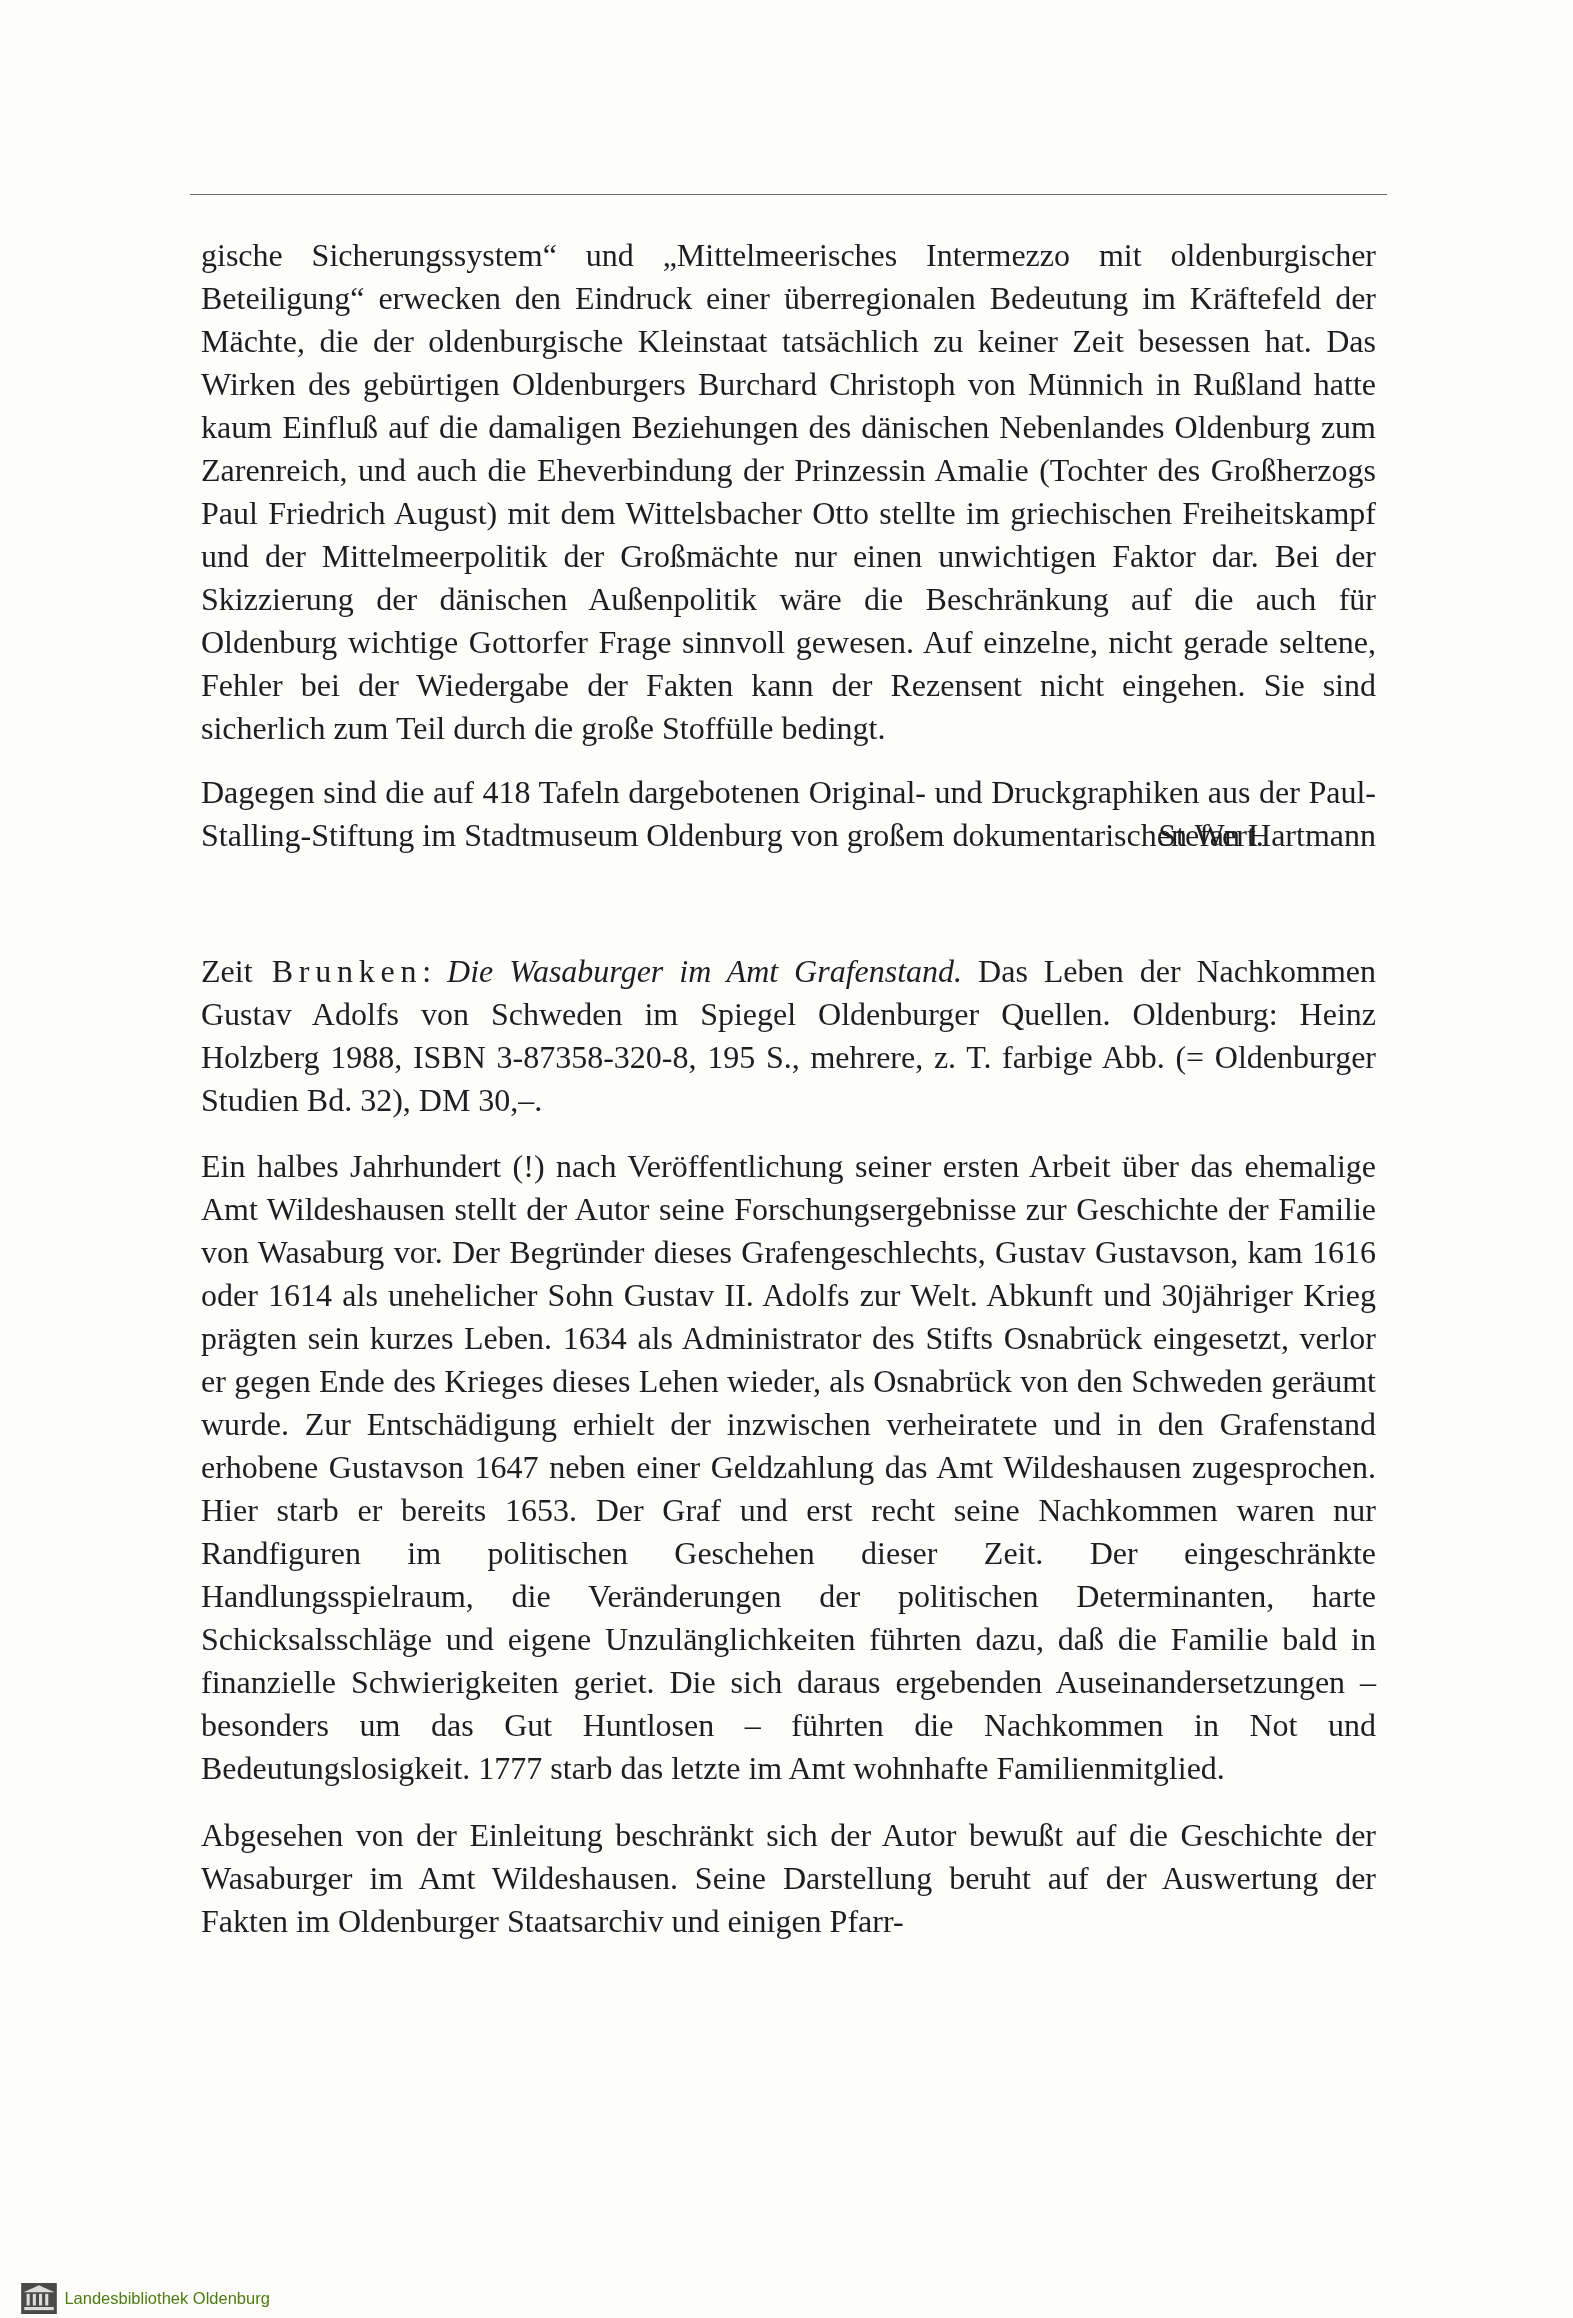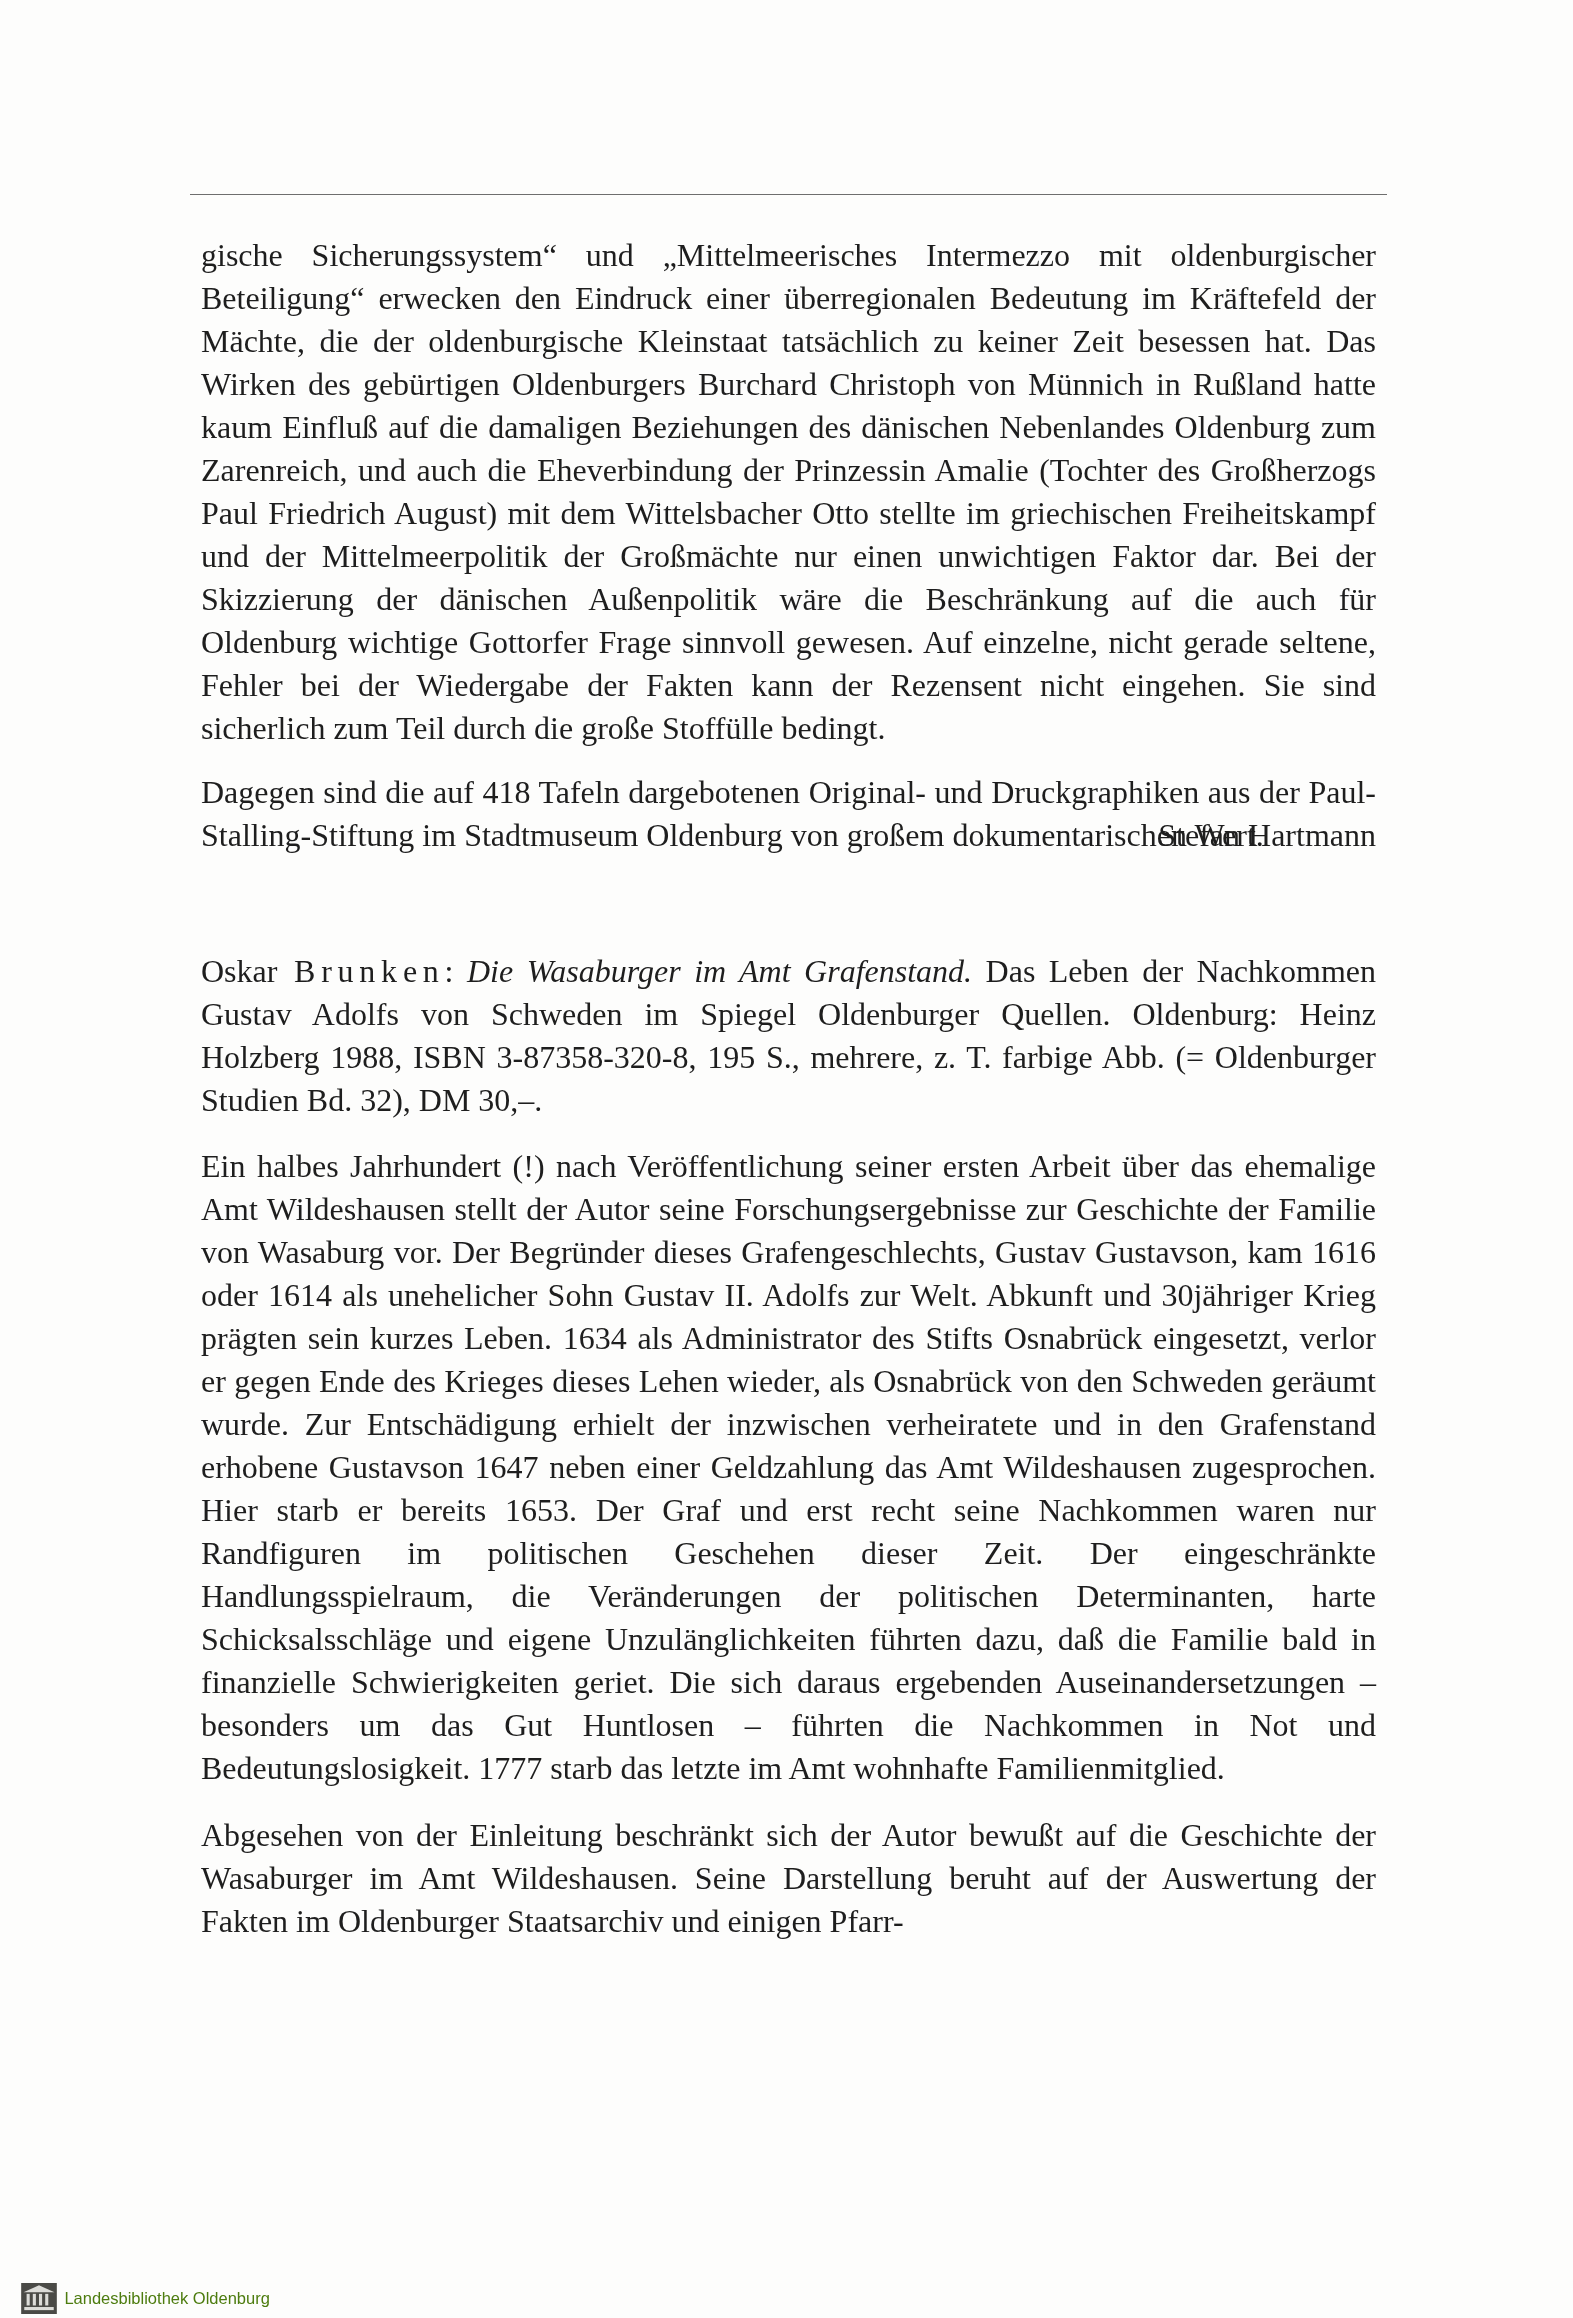--- a/index.html
+++ b/index.html
@@ -64,21 +64,21 @@
   <div class="content">
 
     <div class="rule"></div>
 
     <p class="para-a">gische Sicherungssystem“ und „Mittelmeerisches Intermezzo mit oldenburgischer Beteiligung“ erwecken den Eindruck einer überregionalen Bedeutung im Kräftefeld der Mächte, die der oldenburgische Kleinstaat tatsächlich zu keiner Zeit besessen hat. Das Wirken des gebürtigen Oldenburgers Burchard Christoph von Münnich in Rußland hatte kaum Einfluß auf die damaligen Beziehungen des dänischen Nebenlandes Oldenburg zum Zarenreich, und auch die Eheverbindung der Prinzessin Amalie (Tochter des Großherzogs Paul Friedrich August) mit dem Wittelsbacher Otto stellte im griechischen Freiheitskampf und der Mittelmeerpolitik der Großmächte nur einen unwichtigen Faktor dar. Bei der Skizzierung der dänischen Außenpolitik wäre die Beschränkung auf die auch für Oldenburg wichtige Gottorfer Frage sinnvoll gewesen. Auf einzelne, nicht gerade seltene, Fehler bei der Wiedergabe der Fakten kann der Rezensent nicht eingehen. Sie sind sicherlich zum Teil durch die große Stoffülle bedingt.</p>
 
     <p class="para-b">Dagegen sind die auf 418 Tafeln dargebotenen Original- und Druckgraphiken aus der Paul-Stalling-Stiftung im Stadtmuseum Oldenburg von großem dokumentarischen Wert.</p>
 
     <div class="signature">Stefan Hartmann</div>
 
-    <p class="heading"><span>Oskar</span> <span class="sperr">Brunken</span><span>:</span> <span class="ital">Die Wasaburger im Amt Grafenstand.</span> <span>Das Leben der Nachkommen Gustav Adolfs von Schweden im Spiegel Oldenburger Quellen. Oldenburg: Heinz Holzberg 1988, ISBN 3-87358-320-8, 195 S., mehrere, z. T. farbige Abb. (= Oldenburger Studien Bd. 32), DM 30,–.</span></p>
+    <p class="heading"><span>Zeit</span> <span class="sperr">Brunken</span><span>:</span> <span class="ital">Die Wasaburger im Amt Grafenstand.</span> <span>Das Leben der Nachkommen Gustav Adolfs von Schweden im Spiegel Oldenburger Quellen. Oldenburg: Heinz Holzberg 1988, ISBN 3-87358-320-8, 195 S., mehrere, z. T. farbige Abb. (= Oldenburger Studien Bd. 32), DM 30,–.</span></p>
 
     <p class="para-c">Ein halbes Jahrhundert (!) nach Veröffentlichung seiner ersten Arbeit über das ehemalige Amt Wildeshausen stellt der Autor seine Forschungsergebnisse zur Geschichte der Familie von Wasaburg vor. Der Begründer dieses Grafengeschlechts, Gustav Gustavson, kam 1616 oder 1614 als unehelicher Sohn Gustav II. Adolfs zur Welt. Abkunft und 30jähriger Krieg prägten sein kurzes Leben. 1634 als Administrator des Stifts Osnabrück eingesetzt, verlor er gegen Ende des Krieges dieses Lehen wieder, als Osnabrück von den Schweden geräumt wurde. Zur Entschädigung erhielt der inzwischen verheiratete und in den Grafenstand erhobene Gustavson 1647 neben einer Geldzahlung das Amt Wildeshausen zugesprochen. Hier starb er bereits 1653. Der Graf und erst recht seine Nachkommen waren nur Randfiguren im politischen Geschehen dieser Zeit. Der eingeschränkte Handlungsspielraum, die Veränderungen der politischen Determinanten, harte Schicksalsschläge und eigene Unzulänglichkeiten führten dazu, daß die Familie bald in finanzielle Schwierigkeiten geriet. Die sich daraus ergebenden Auseinandersetzungen – besonders um das Gut Huntlosen – führten die Nachkommen in Not und Bedeutungslosigkeit. 1777 starb das letzte im Amt wohnhafte Familienmitglied.</p>
 
     <p class="para-d">Abgesehen von der Einleitung beschränkt sich der Autor bewußt auf die Geschichte der Wasaburger im Amt Wildeshausen. Seine Darstellung beruht auf der Auswertung der Fakten im Oldenburger Staatsarchiv und einigen Pfarr-</p>
 
   </div>
 
   <div class="stamp">
     <svg class="stamp-icon" width="36" height="31" viewBox="0 0 46 40" xmlns="http://www.w3.org/2000/svg">
       <rect x="0" y="0" width="46" height="40" fill="#4a4a46"></rect>

